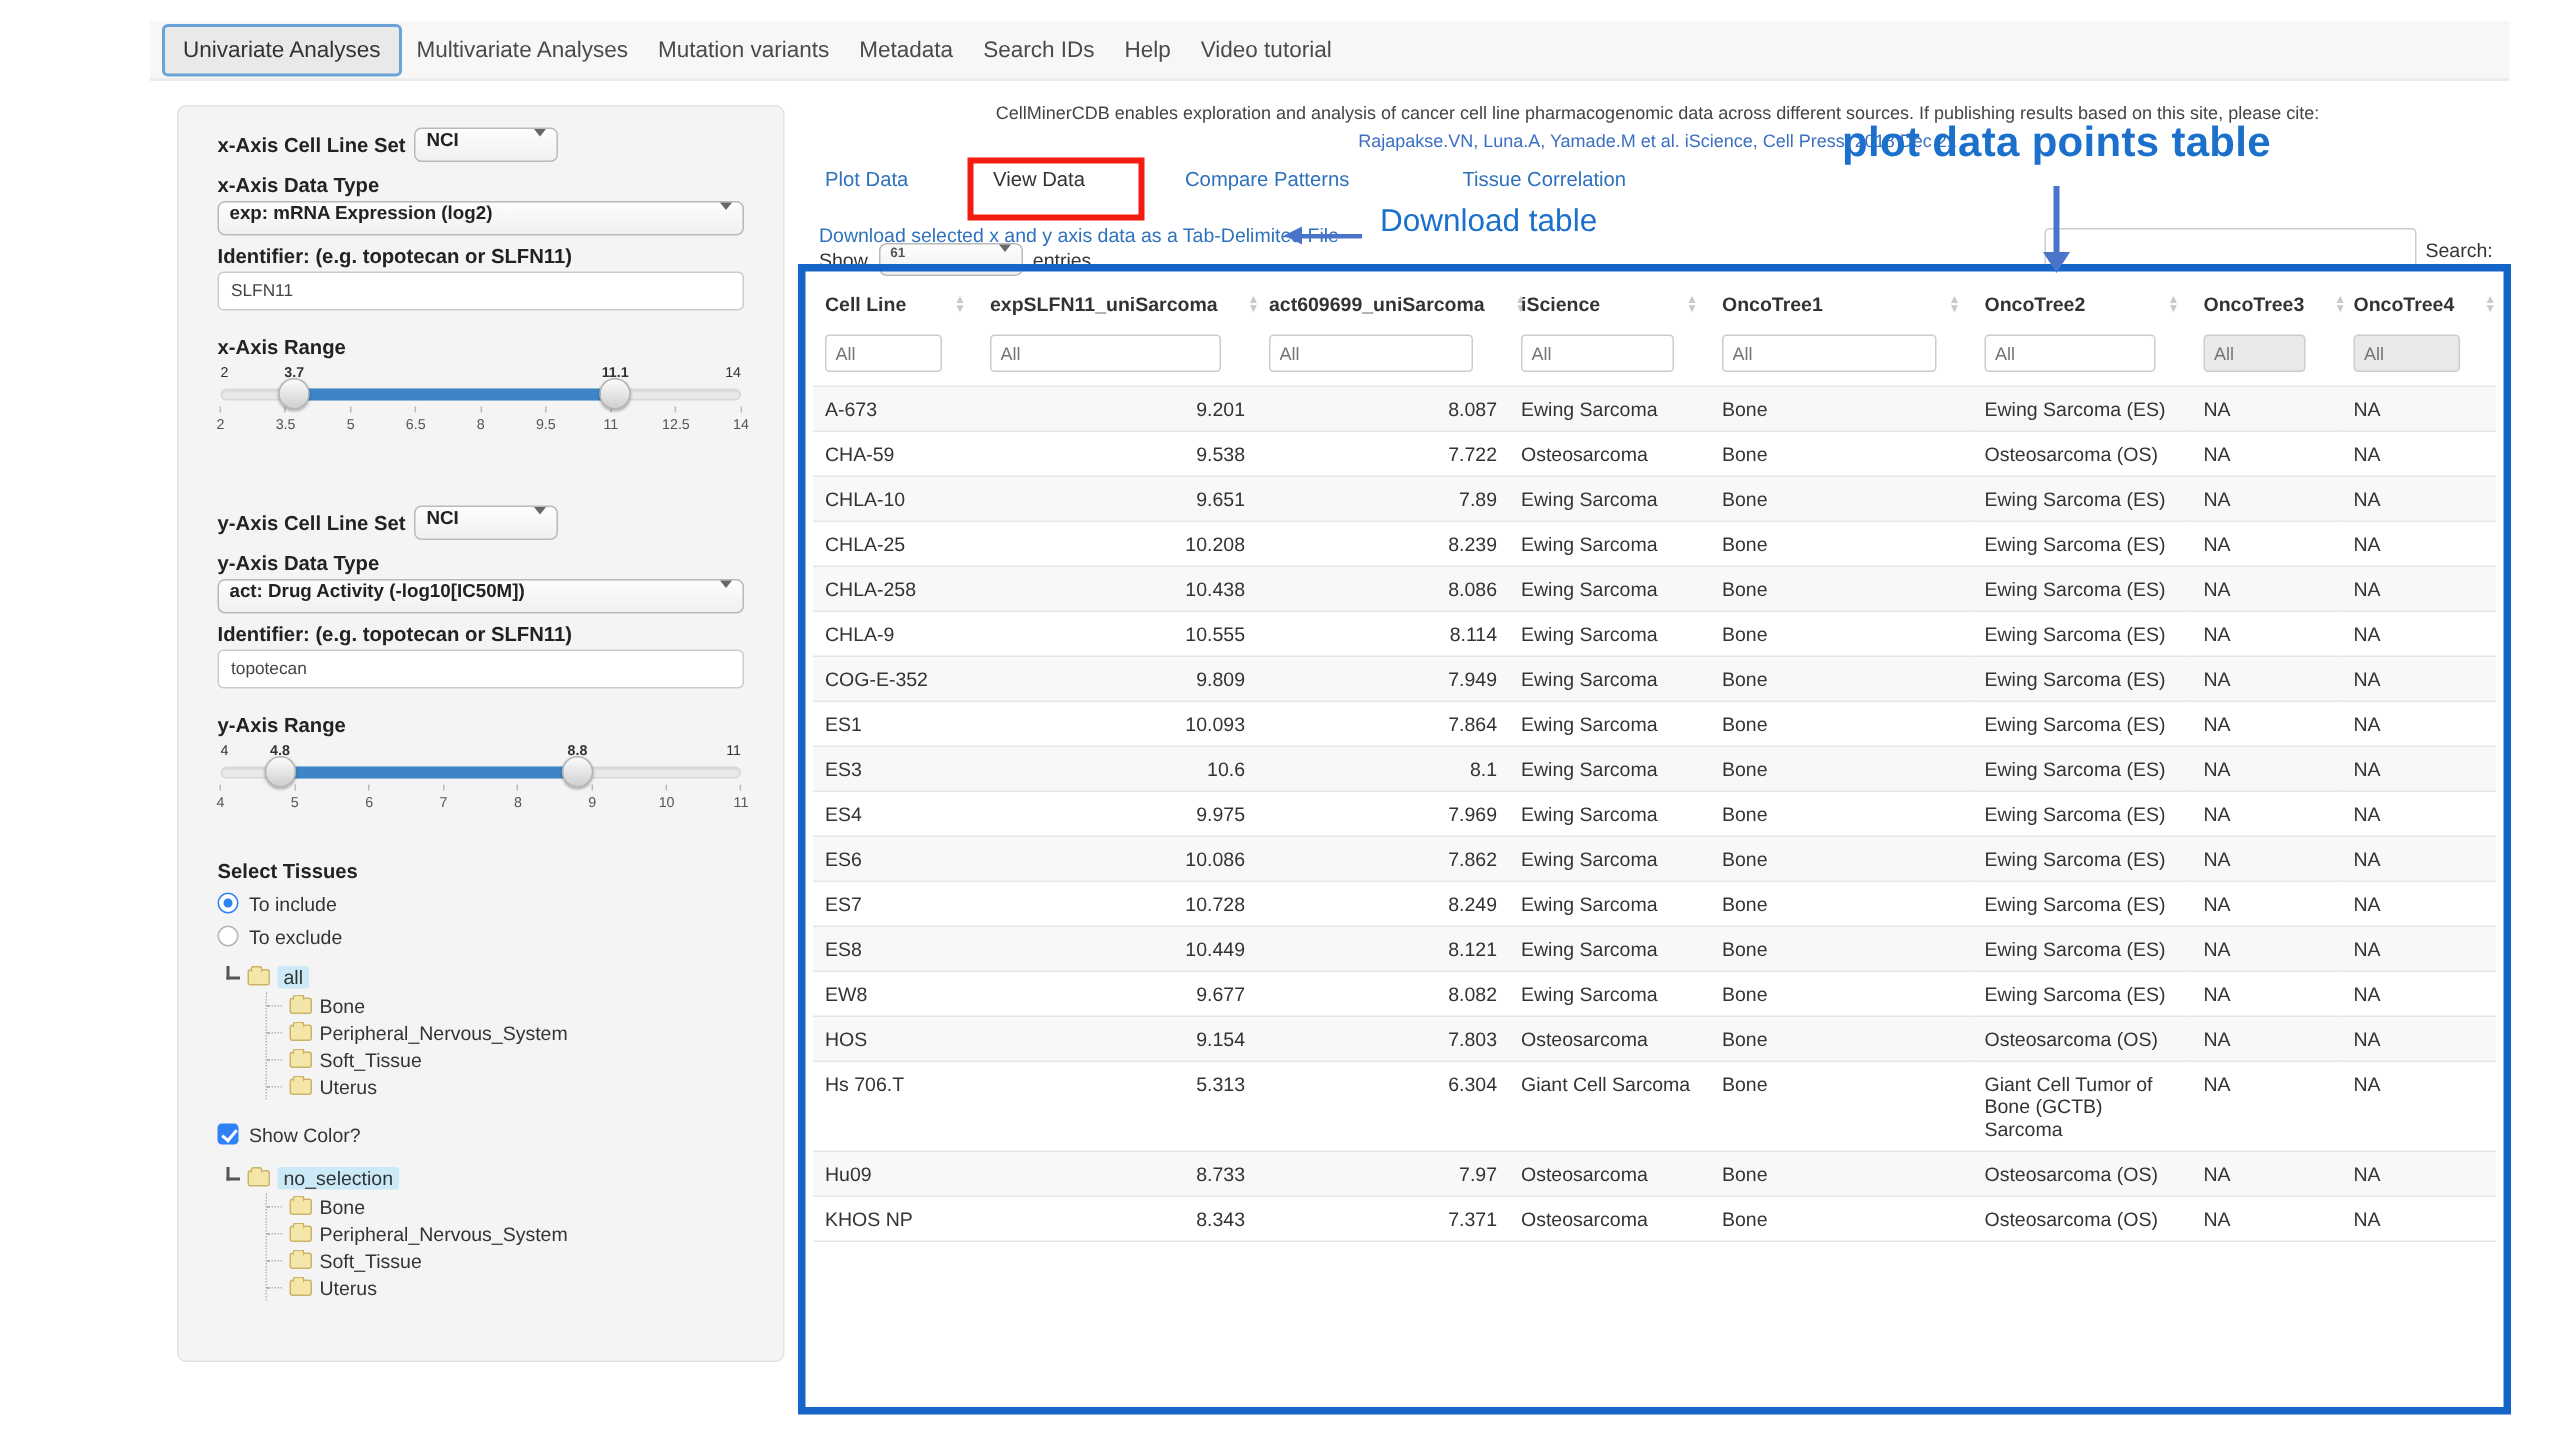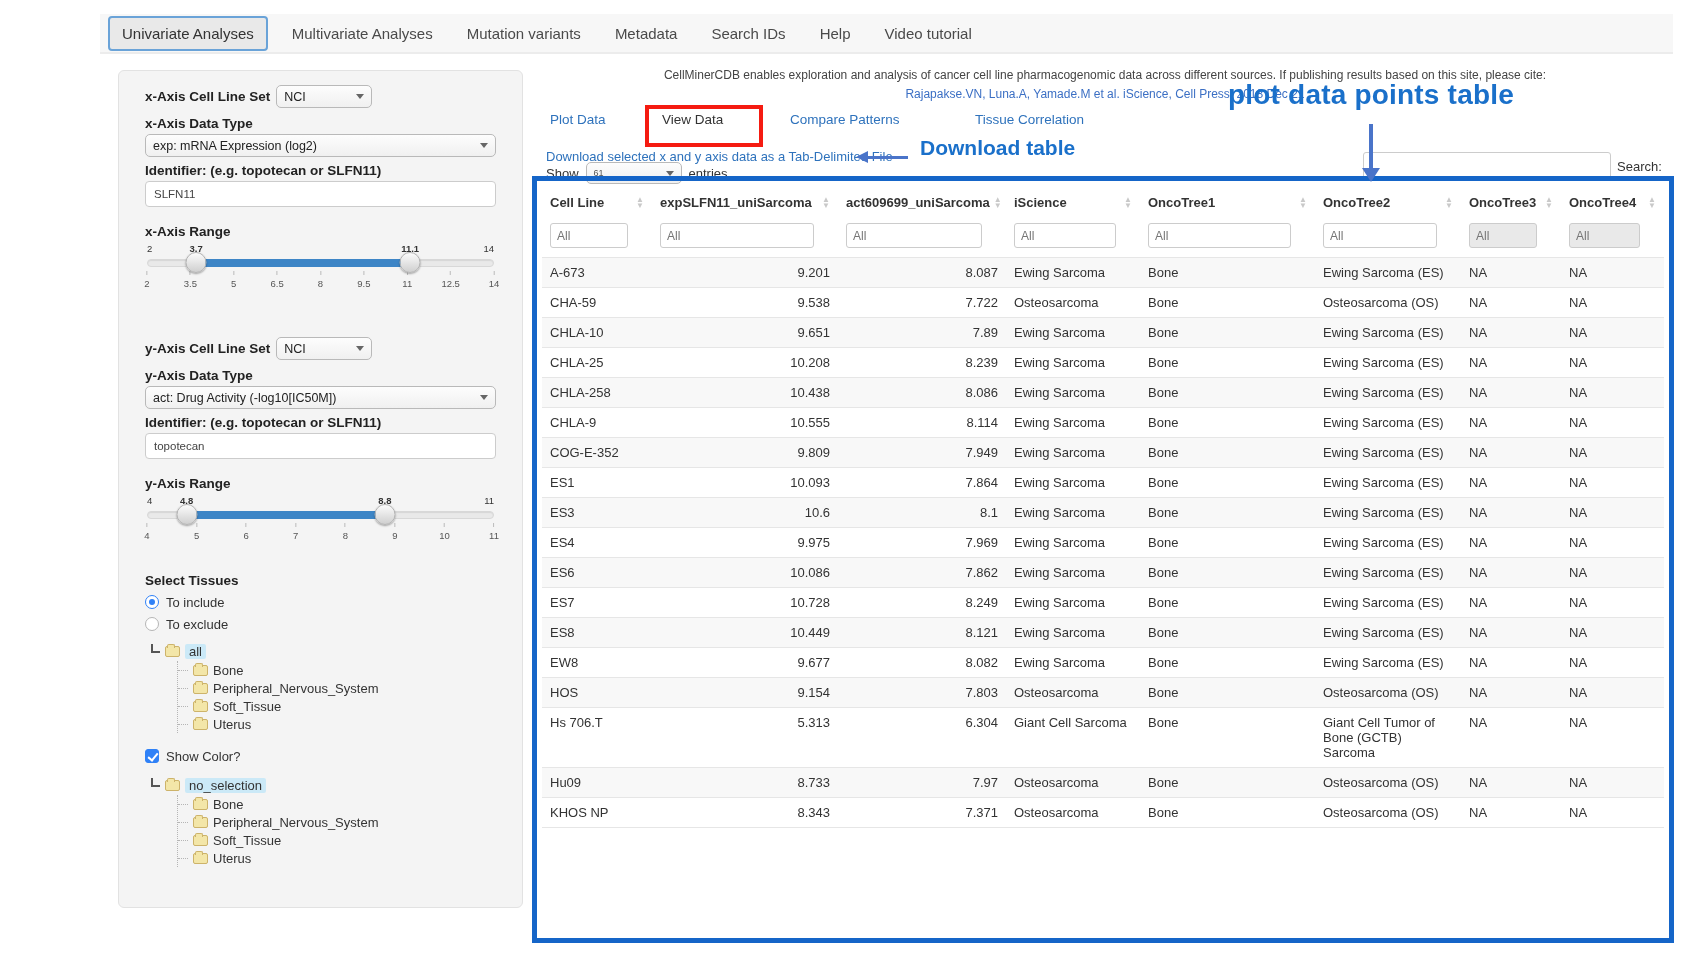--- a/index.html
+++ b/index.html
@@ -2,33 +2,33 @@
 <html><head>
 <meta charset="utf-8">
 <style>
   * { margin:0; padding:0; box-sizing:border-box; }
   html,body { width:1700px; height:956px; background:#fff; font-family:"Liberation Sans", sans-serif; color:#333; overflow:hidden; }
   body { position:relative; }
 
   
   .navbar { position:absolute; left:100px; top:14px; width:1573px; height:40px;
             background:#f7f7f7; border-bottom:2px solid #ececec;
-            display:flex; align-items:center; gap:14px; padding-left:8px; }
+            display:flex; align-items:center; padding-left:8px; }
   .nav-tab { font-size:15px; color:#4a4a4a; padding:8px 10px; cursor:pointer; white-space:nowrap; }
   .nav-tab.active { background:#e9e9e9; border:2px solid #6aa3d8; border-radius:4px; color:#333; padding:7px 12px; }
 
   
   .sidebar { position:absolute; left:118px; top:70px; width:405px; height:838px;
              background:#f4f4f4; border:1px solid #e2e2e2; border-radius:6px;
              padding:14px 26px; font-size:13px; overflow:hidden; }
   .lbl { font-weight:bold; color:#222; font-size:13.5px; margin:3px 0 3px; }
   .inline-row { display:flex; align-items:center; gap:6px; margin-bottom:8px; }
   .sel { background:linear-gradient(#fdfdfd,#f0f0f0); border:1px solid #b9b9b9; border-radius:5px;
-         height:23px; display:flex; align-items:center; justify-content:space-between;
-         padding:0 7px; font-size:12.5px; color:#222; cursor:pointer; }
+         height:23px; display:flex; justify-content:space-between;
+         padding:0 7px; font-size:12.5px; color:#222; cursor:pointer;font-weight:bold; }
   .sel.small { width:96px; }
   .sel.wide { width:100%; margin-bottom:6px; }
   .chev { width:0; height:0; border-left:4px solid transparent; border-right:4px solid transparent; border-top:5px solid #666; margin-left:6px; }
   .txt { width:100%; height:26px; border:1px solid #ccc; border-radius:4px; background:#fff;
          font-size:11.5px; color:#444; padding:0 8px; font-family:"Liberation Sans",sans-serif; margin-bottom:14px; }
 
   
   .slider { position:relative; height:58px; margin:4px 2px 36px; }
   .slider.last { margin-bottom:20px; }
   .sl-min,.sl-max,.sl-from,.sl-to { position:absolute; top:0; font-size:9.5px; color:#333; }
@@ -78,38 +78,38 @@
   .show-row { position:absolute; left:546px; top:162px; display:flex; align-items:center; gap:7px; font-size:13px; color:#333; }
   .entries-sel { width:58px; height:22px; font-size:9px; color:#555; }
 
   .search-input { position:absolute; left:1363px; top:152px; width:248px; height:27px;
                   border:1px solid #ccc; border-radius:3px; background:#fff; padding:0 8px; font-size:13px; z-index:3; }
   .search-lbl { position:absolute; left:1617px; top:159px; font-size:13px; color:#333; }
 
   
   .dtable { position:absolute; left:542px; top:186px; width:1122px; border-collapse:collapse; table-layout:fixed; font-size:13px; }
   .dtable th { text-align:left; font-weight:bold; color:#333; padding:9px 8px 8px; vertical-align:middle; }
-  .dtable th .th-inner { display:flex; align-items:center; justify-content:space-between; gap:4px; cursor:pointer; }
+  .dtable th .th-inner { display:flex; align-items:center; justify-content:space-between; gap:20px; cursor:pointer; }
   .sort-icon { display:inline-flex; flex-direction:column; line-height:6px; font-size:8px; color:#c9c9c9; flex:0 0 auto; }
   .dtable td { padding:7px 8px; border-top:1px solid #e6e6e6; color:#333; vertical-align:top; }
   .dtable tbody tr:nth-child(odd) { background:#f8f8f8; }
   .dtable tbody tr:last-child { border-bottom:1px solid #e6e6e6; }
   .dtable .num { text-align:right; }
   .filters td { border-top:none; padding:5px 8px 9px; }
   .filters input { width:calc(100% - 16px); height:25px; border:1px solid #ccc; border-radius:3px;
                    background:#fff; font-size:12px; color:#555; padding:0 6px; }
   .filters input.off { background:#e9e9e9; }
 
   
   .blue-box { position:absolute; left:532px; top:176px; width:1142px; height:767px;
               border:5px solid #1565c8; z-index:20; pointer-events:none; }
   .red-box { position:absolute; left:645px; top:105px; width:118px; height:42px;
              border:4px solid #f51b11; z-index:21; pointer-events:none; }
   .ann-big { position:absolute; left:1228px; top:79px; font-size:28px; font-weight:bold; color:#1a70ca; z-index:22; letter-spacing:.2px; }
-  .ann-mid { position:absolute; left:920px; top:136px; font-size:21px; font-weight:bold; color:#1a70ca; z-index:22; }
+  .ann-mid { position:absolute; left:920px; top:136px; font-size:21px; font-weight:normal; color:#1a70ca; z-index:22; }
   .darrow { position:absolute; left:1369px; top:124px; width:4px; height:44px; background:#4a74c9; z-index:22; }
   .darrow::after { content:""; position:absolute; left:-7px; top:44px; width:0; height:0;
                    border-left:9px solid transparent; border-right:9px solid transparent; border-top:14px solid #4a74c9; }
   .larrow { position:absolute; left:868px; top:156px; width:40px; height:3px; background:#4a74c9; z-index:22; }
   .larrow::before { content:""; position:absolute; left:-12px; top:-5px; width:0; height:0;
                     border-top:6.5px solid transparent; border-bottom:6.5px solid transparent; border-right:12px solid #4a74c9; }
 </style>
 </head>
 <body>
 

